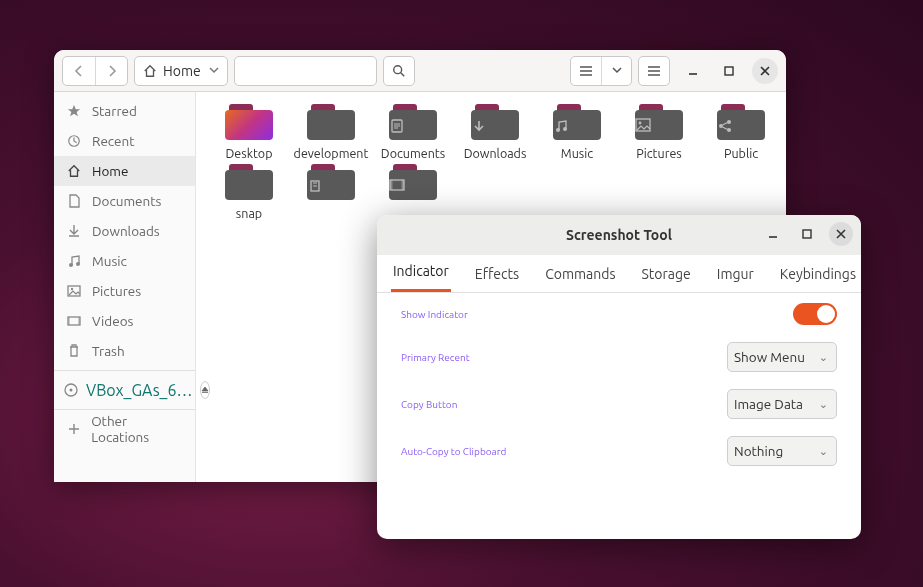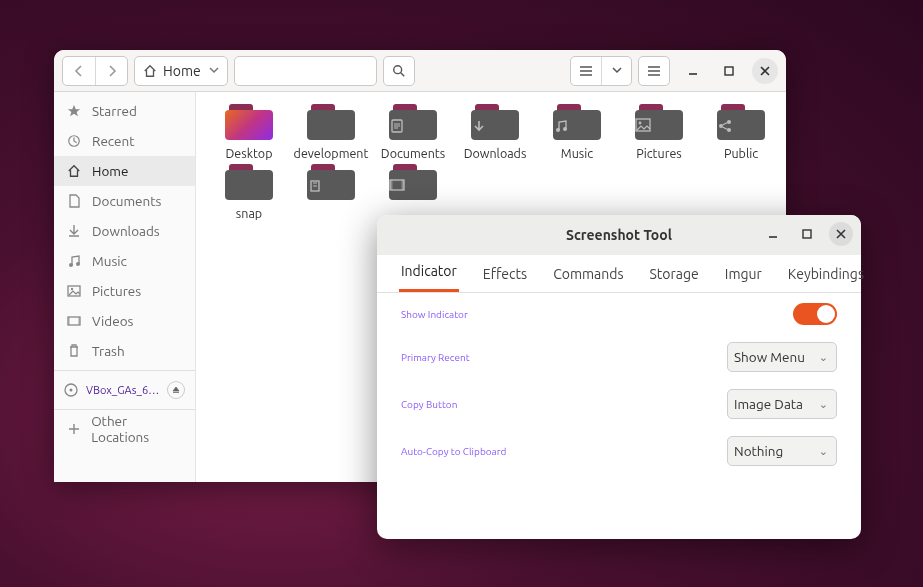--- a/index.html
+++ b/index.html
@@ -72,21 +72,21 @@
   }
   .dlg-title { height: 40px; background: #ededec; border-radius: 10px 10px 0 0;
     display: flex; align-items: center; justify-content: center; position: relative;}
   .dlg-title .t { font-weight: 600; font-size: 14px; color: #333;}
   .dlg-winbtns { position: absolute; right: 8px; top: 7px; display: flex; gap: 10px;}
   .dlg-winbtns .wb { width: 24px; height: 24px; border-radius: 50%;
     display: flex; align-items: center; justify-content: center; cursor: pointer; color: #333;}
   .dlg-winbtns .wb.close { background: #dcdcdc; }
 
   .dlg-tabs { height: 38px; border-bottom: 1px solid #e0e0e0; display: flex; align-items: flex-end;
-    padding: 0 22px; gap: 22px; font-size: 14px; color: #444;}
+    padding: 0 14px; gap: 22px; font-size: 14px; color: #444;}
   .tab { padding: 0 2px 10px 2px; cursor: pointer; }
   .tab.active { color: #222; border-bottom: 3px solid #e95420; }
 
   .dlg-body { flex: 1; padding: 10px 24px; display: flex; flex-direction: column; gap: 17px; }
   .row { display: flex; align-items: center; }
   .row .caption { font-size: 10px; color: #8b5cf6; }
   .row .spacer { flex: 1; }
   .toggle { width: 44px; height: 22px; background: #e95420; border-radius: 20px; position: relative; cursor: pointer;}
   .toggle .knob { position: absolute; top: 2px; right: 2px; width: 18px; height: 18px; border-radius: 50%; background: #fff;}
   .dropdown { border: 1px solid #cfcfcf; background: #f2f2f1; border-radius: 5px; height: 30px;
@@ -251,21 +251,21 @@
         <span>Trash</span>
       </div>
       <div class="sb-sep"></div>
       <div class="sb-device">
         <span class="icn">
             <svg width="14" height="14" viewBox="0 0 14 14">
               <circle cx="7" cy="7" r="6" fill="none" stroke="#888" stroke-width="1.3"></circle>
               <circle cx="7" cy="7" r="1.5" fill="#888"></circle>
             </svg>
           </span>
-        <span style="font-size:11px;color:#4c1d95;">VBox_GAs_6…</span>
+        <span style="font-size:16px;color:#0f766e;">VBox_GAs_6…</span>
         <span class="eject">
           <svg width="8" height="8" viewBox="0 0 8 8">
               <path d="M4 1 L7 5 H1 Z M1 6.5 H7" fill="currentColor" stroke="currentColor" stroke-width="0.8"></path>
             </svg>
         </span>
       </div>
       <div class="sb-sep"></div>
       <div class="sb-item">
         <span class="icn">
             <svg width="12" height="12" viewBox="0 0 12 12">

